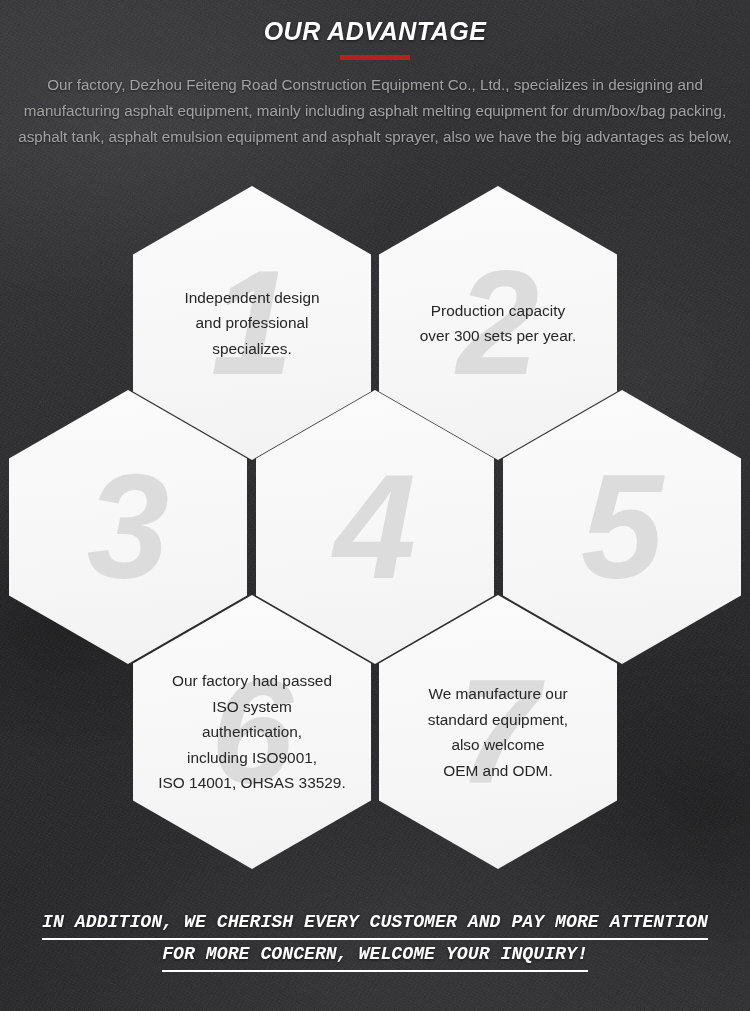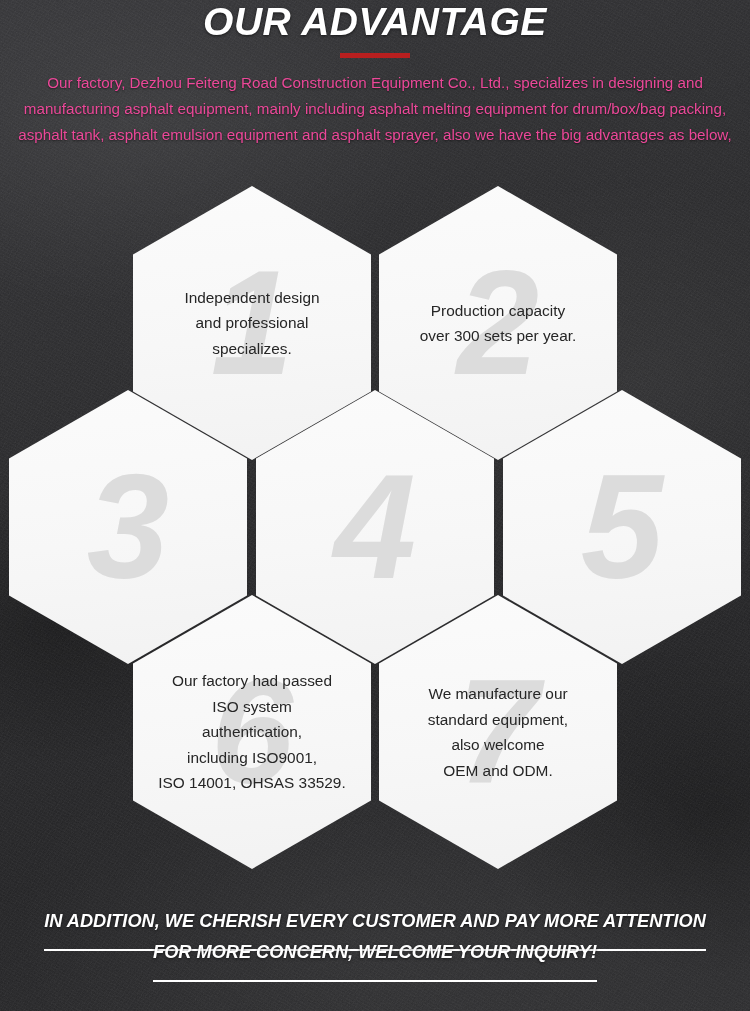--- a/index.html
+++ b/index.html
@@ -41,34 +41,35 @@
   
   #header {
     position: absolute;
     top: 0; left: 0;
     width: 750px;
     z-index: 4;
   }
   #page-title {
     text-align: center;
     color: #ffffff;
-    font-size: 39px;
+    font-size: 25px;
     font-weight: bold;
     font-style: italic;
     letter-spacing: 0.5px;
+    margin-top: 17px;
     text-shadow: 0 1px 3px rgba(0,0,0,0.6);
   }
   #title-divider {
     width: 70px;
     height: 5px;
     background: #b81f1f;
     margin: 9px auto 0 auto;
   }
   #intro-paragraph {
-    color: #ec4899;
+    color: #a3a3a3;
     font-size: 15.2px;
     line-height: 26px;
     text-align: center;
     margin: 12px 14px 0 14px;
     text-shadow: 0 1px 2px rgba(0,0,0,0.55);
   }
 
   
   #hex-grid {
     position: absolute;
@@ -137,21 +138,22 @@
     text-align: center;
     color: #ffffff;
     font-size: 18.2px;
     font-weight: bold;
     font-style: italic;
     line-height: 31px;
     text-shadow: 0 1px 3px rgba(0,0,0,0.6);
   }
   .footer-line span {
     border-bottom: 2px solid #ffffff;
-    padding-bottom: 18px;
+    padding-bottom: 6px;
+    font-family: Liberation Mono, monospace;
   }
 </style>
 </head>
 <body>
 
 <div id="bg-texture"></div>
 <svg id="bg-noise" width="750" height="1011" xmlns="http://www.w3.org/2000/svg">
   <filter id="grain">
     <feTurbulence type="fractalNoise" baseFrequency="0.85" numOctaves="4" stitchTiles="stitch"></feTurbulence>
     <feColorMatrix type="saturate" values="0"></feColorMatrix>

